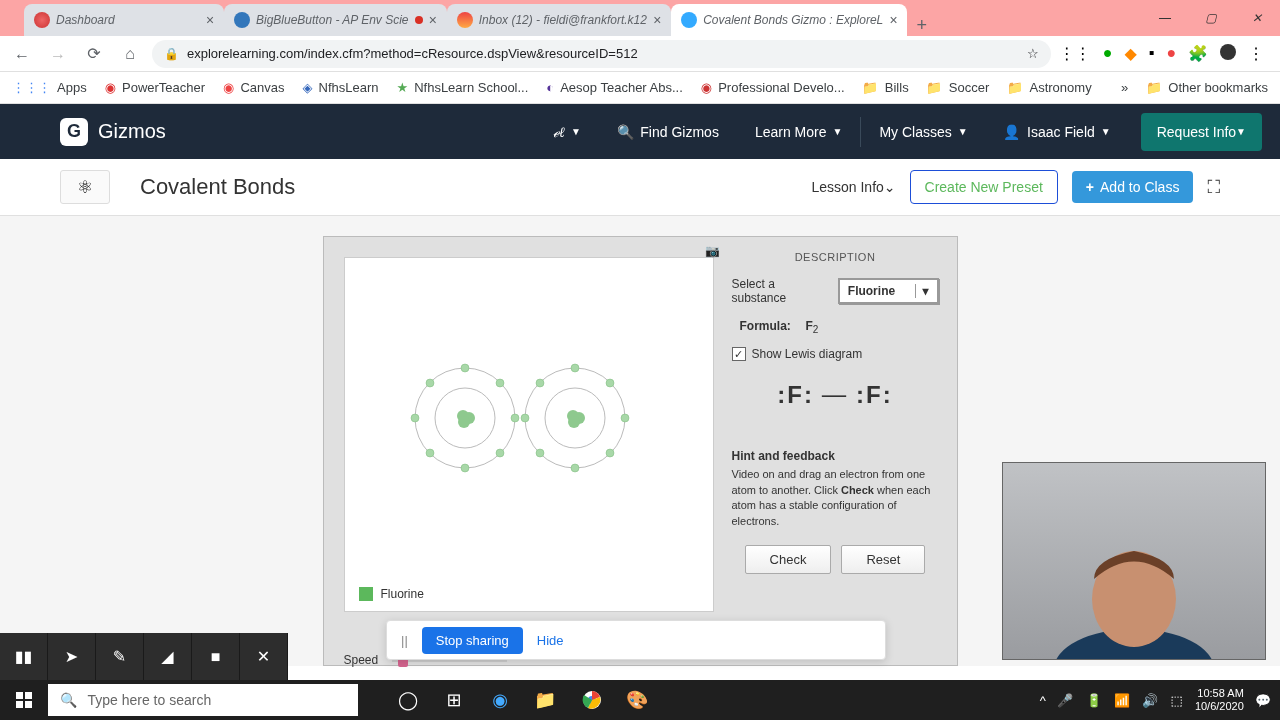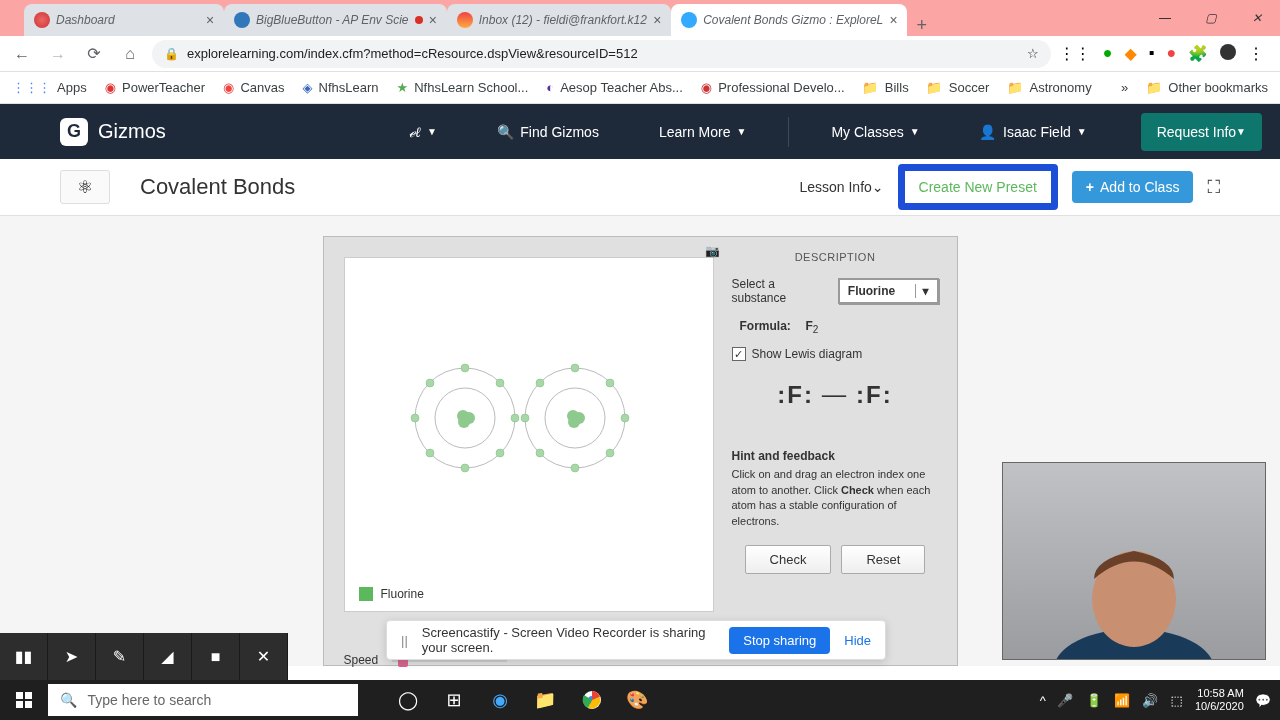--- a/index.html
+++ b/index.html
@@ -23,33 +23,33 @@
 .lock { font-size:12px; color:#5f6368; }
 .ext-icons { display:flex; gap:12px; padding-right:8px; }
 
 .bookmarks { height:32px; background:#fff; display:flex; align-items:center; padding:0 12px; gap:18px; font-size:13px; color:#3c4043; border-bottom:1px solid #e0e0e0; }
 .bm-item { display:flex; align-items:center; gap:6px; white-space:nowrap; }
 
 
 .site-hdr { height:55px; background:#1e2a3a; display:flex; align-items:center; padding:0 0 0 60px; color:#fff; }
 .logo-box { width:28px; height:28px; background:#fff; border-radius:6px; display:flex; align-items:center; justify-content:center; color:#1e2a3a; font-weight:bold; font-size:18px; }
 .logo-text { font-size:20px; margin-left:10px; font-weight:500; }
-.hdr-nav { margin-left:auto; display:flex; align-items:center; height:100%;gap:24px; }
+.hdr-nav { margin-left:auto; display:flex; align-items:center; height:100%; }
 .hdr-item { padding:0 18px; font-size:14px; display:flex; align-items:center; gap:6px; height:100%; }
 .hdr-divider { width:1px; height:30px; background:#3a4a5a; }
 .req-btn { background:#0f766e; height:38px; padding:0 16px; border-radius:4px; margin:0 18px 0 12px; display:flex; align-items:center; font-size:14px; }
 .caret { font-size:10px; }
 
 
 .lesson-bar { height:57px; background:#fff; border-bottom:1px solid #e0e0e0; display:flex; align-items:center; padding:0 60px; }
 .lesson-thumb { width:50px; height:34px; border:1px solid #ddd; border-radius:3px; background:#fafafa; display:flex; align-items:center; justify-content:center; font-size:18px; }
 .lesson-title { font-size:22px; color:#333; font-weight:400; margin-left:30px; }
 .lesson-right { margin-left:auto; display:flex; align-items:center; gap:14px; }
 .lesson-info { font-size:14px; color:#333; display:flex; align-items:center; }
-.preset-btn { border:7px solid #1d4ed8; color:#5cb85c; padding:8px 14px; border-radius:4px; font-size:14px; background:#fff; }
+.preset-btn { border:1px solid #1d4ed8; color:#5cb85c; padding:8px 14px; border-radius:4px; font-size:14px; background:#fff; }
 .addclass-btn { background:#3498db; color:#fff; padding:8px 14px; border-radius:4px; font-size:14px; display:flex; align-items:center; gap:6px; }
 .fullscreen { font-size:18px; color:#333; }
 
 
 .gizmo-wrap { background:#f5f5f5; padding:20px 0 0 0; display:flex; justify-content:center; }
 .gizmo-frame { width:635px; height:430px; background:#e0e0e0; border:1px solid #bbb; display:flex; position:relative; }
 .sim-panel { width:370px; background:#fff; margin:20px 0 0 20px; border:1px solid #ccc; position:relative; height:355px; }
 .camera-icon { position:absolute; top:-14px; right:-8px; font-size:12px; color:#555; }
 .molecule { position:absolute; top:100px; left:60px; }
 .legend { position:absolute; bottom:10px; left:14px; display:flex; align-items:center; gap:8px; font-size:12px; color:#333; }
@@ -301,39 +301,38 @@
       </div>
       <div class="chk-row">
         <div class="chk">✓</div>
         <span>Show Lewis diagram</span>
       </div>
       <div class="lewis">
         <span style="position:relative">:F:</span>&nbsp;—&nbsp;<span style="position:relative">:F:</span>
       </div>
       <div class="hint-title">Hint and feedback</div>
       <div class="hint-text">
-        <span>Click on and drag an electron index one atom to another. Click </span><b>Check</b><span> when each atom has a stable configuration of electrons.</span>
+        <span>Video on and drag an electron from one atom to another. Click </span><b>Check</b><span> when each atom has a stable configuration of electrons.</span>
       </div>
       <div class="gizmo-btns">
         <div class="gbtn">Check</div>
         <div class="gbtn">Reset</div>
       </div>
     </div>
     <div class="speed-bar">
       <span>Speed</span>
       <div class="slider-track">
           <div class="slider-thumb"></div>
         </div>
     </div>
   </div>
 </div>
 
 <div class="sc-bar">
   <span style="color:#888">||</span>
-  <span style="flex:1">Screencastify - Screen Video Recorder is sharing your screen.</span>
   <div class="stop-btn">Stop sharing</div>
   <div class="hide-btn">Hide</div>
 </div>
 
 <div class="rec-bar">
   <div class="rec-btn">▮▮</div>
   <div class="rec-btn">➤</div>
   <div class="rec-btn">✎</div>
   <div class="rec-btn">◢</div>
   <div class="rec-btn">■</div>

